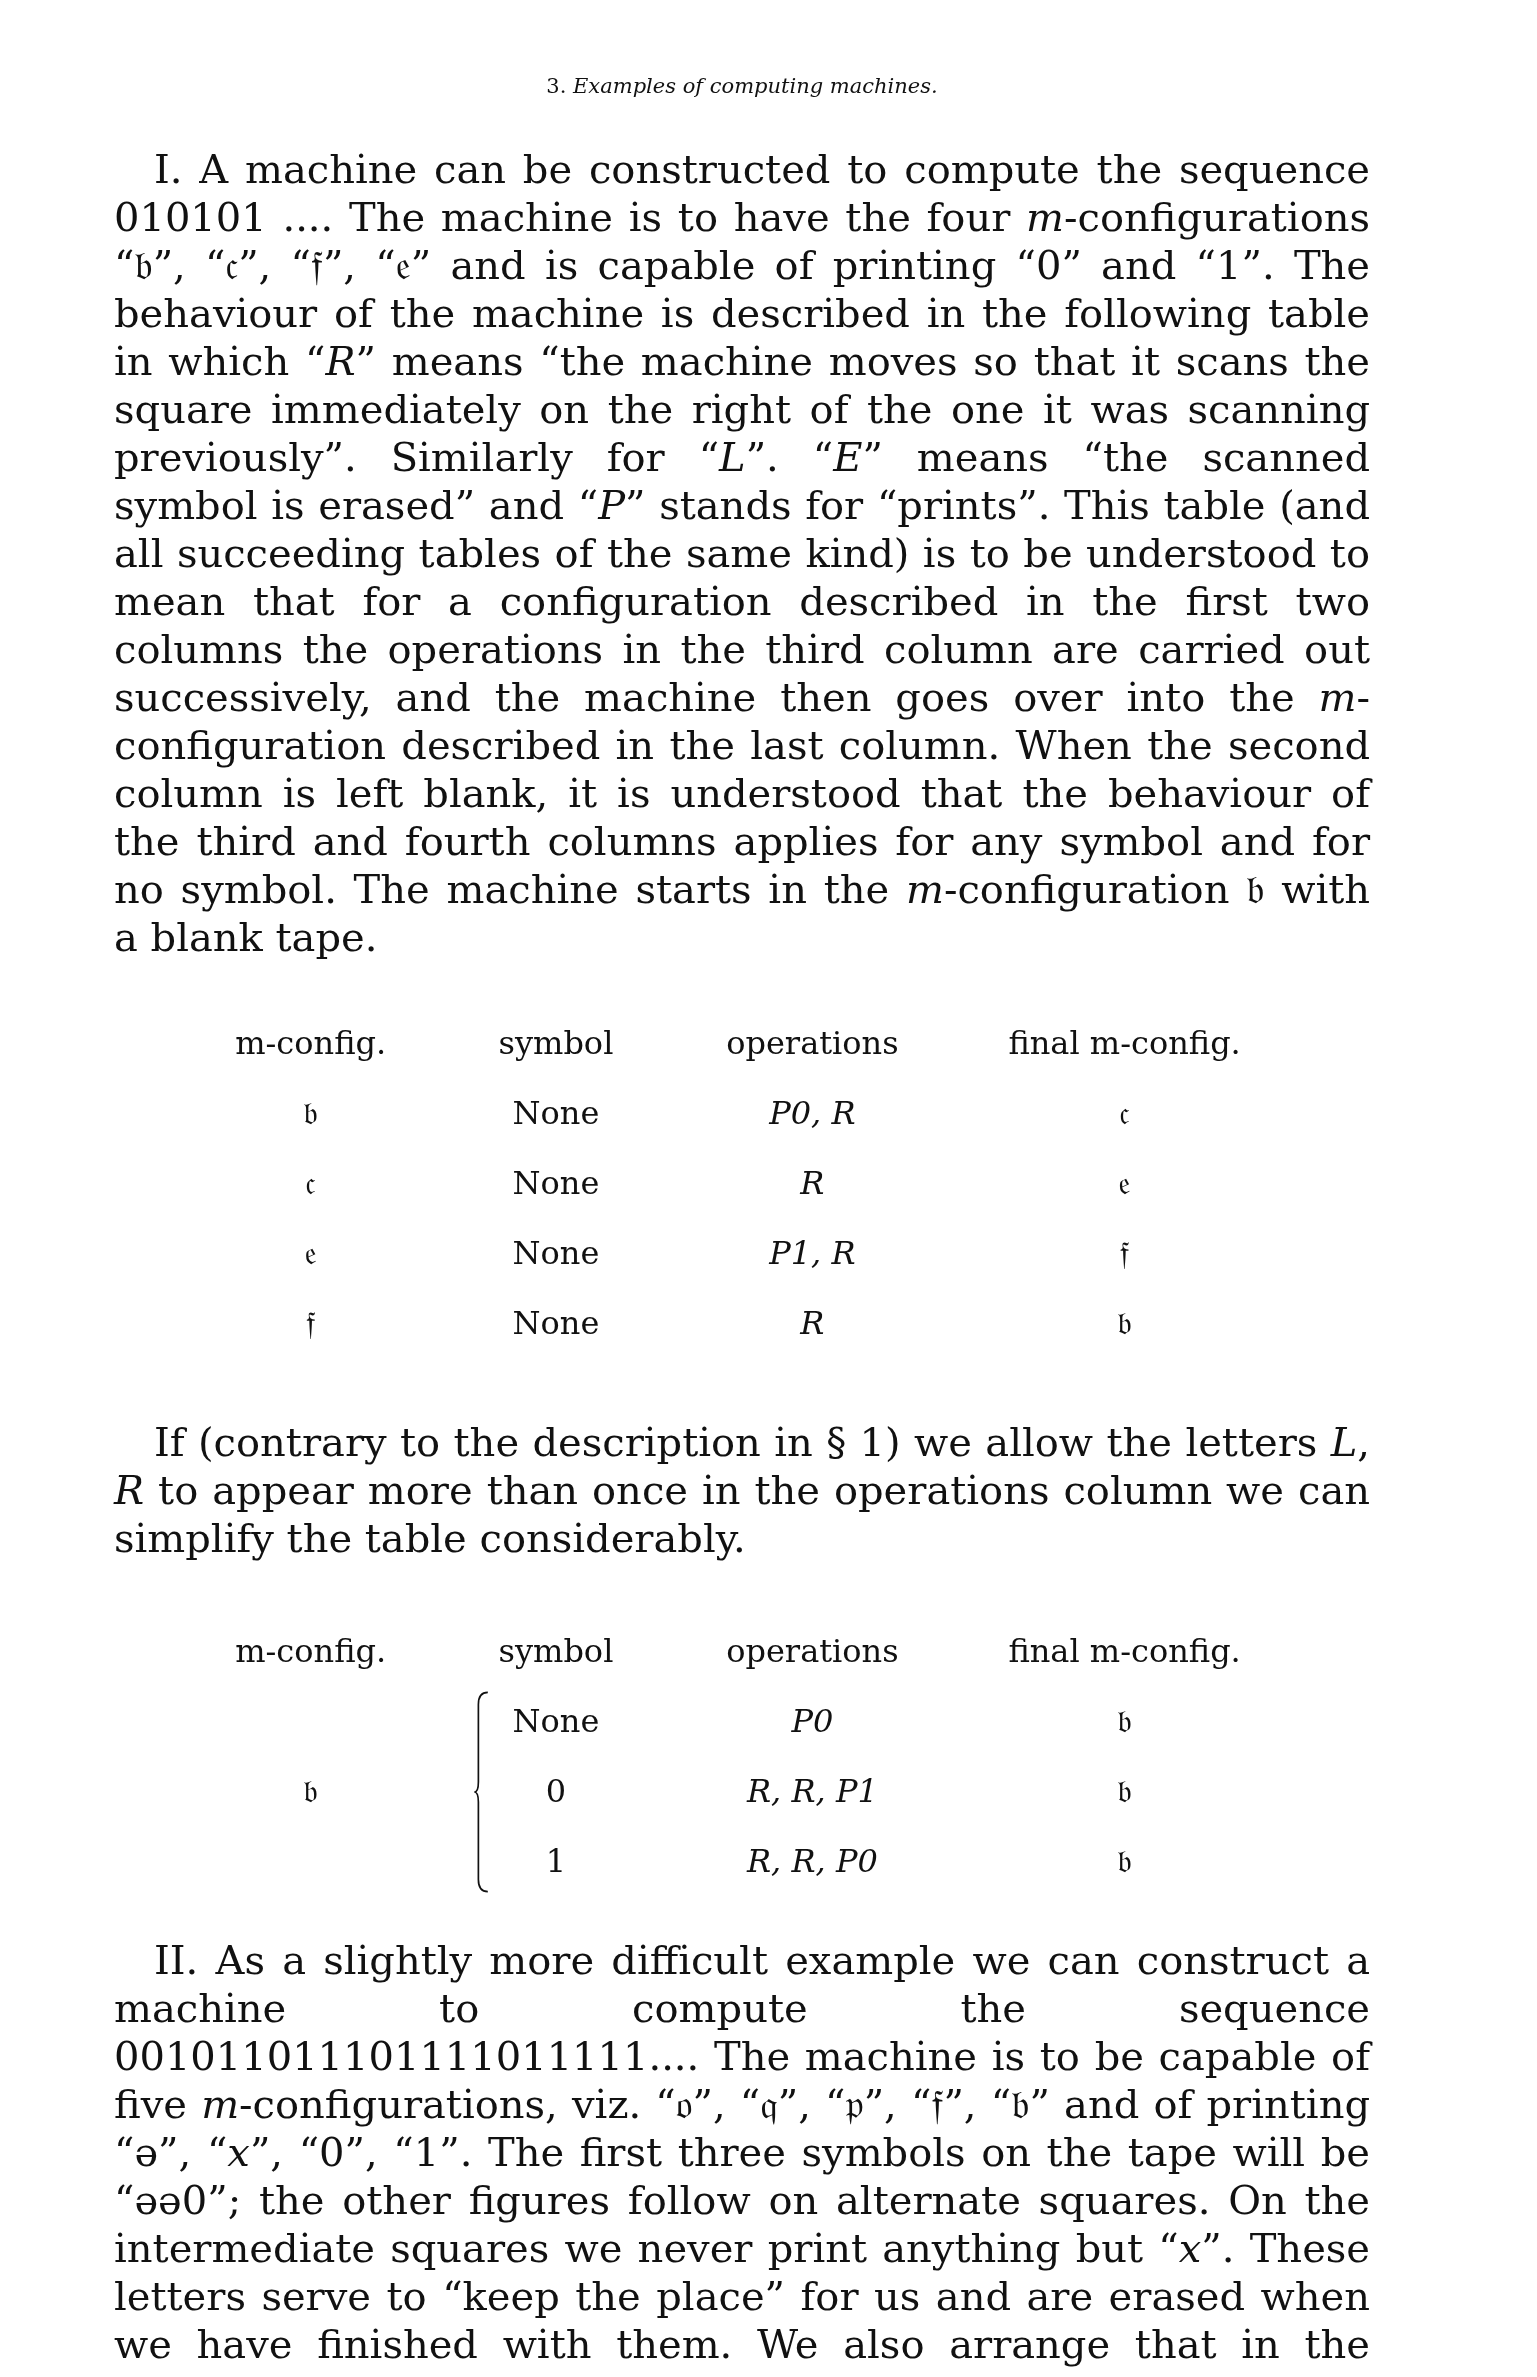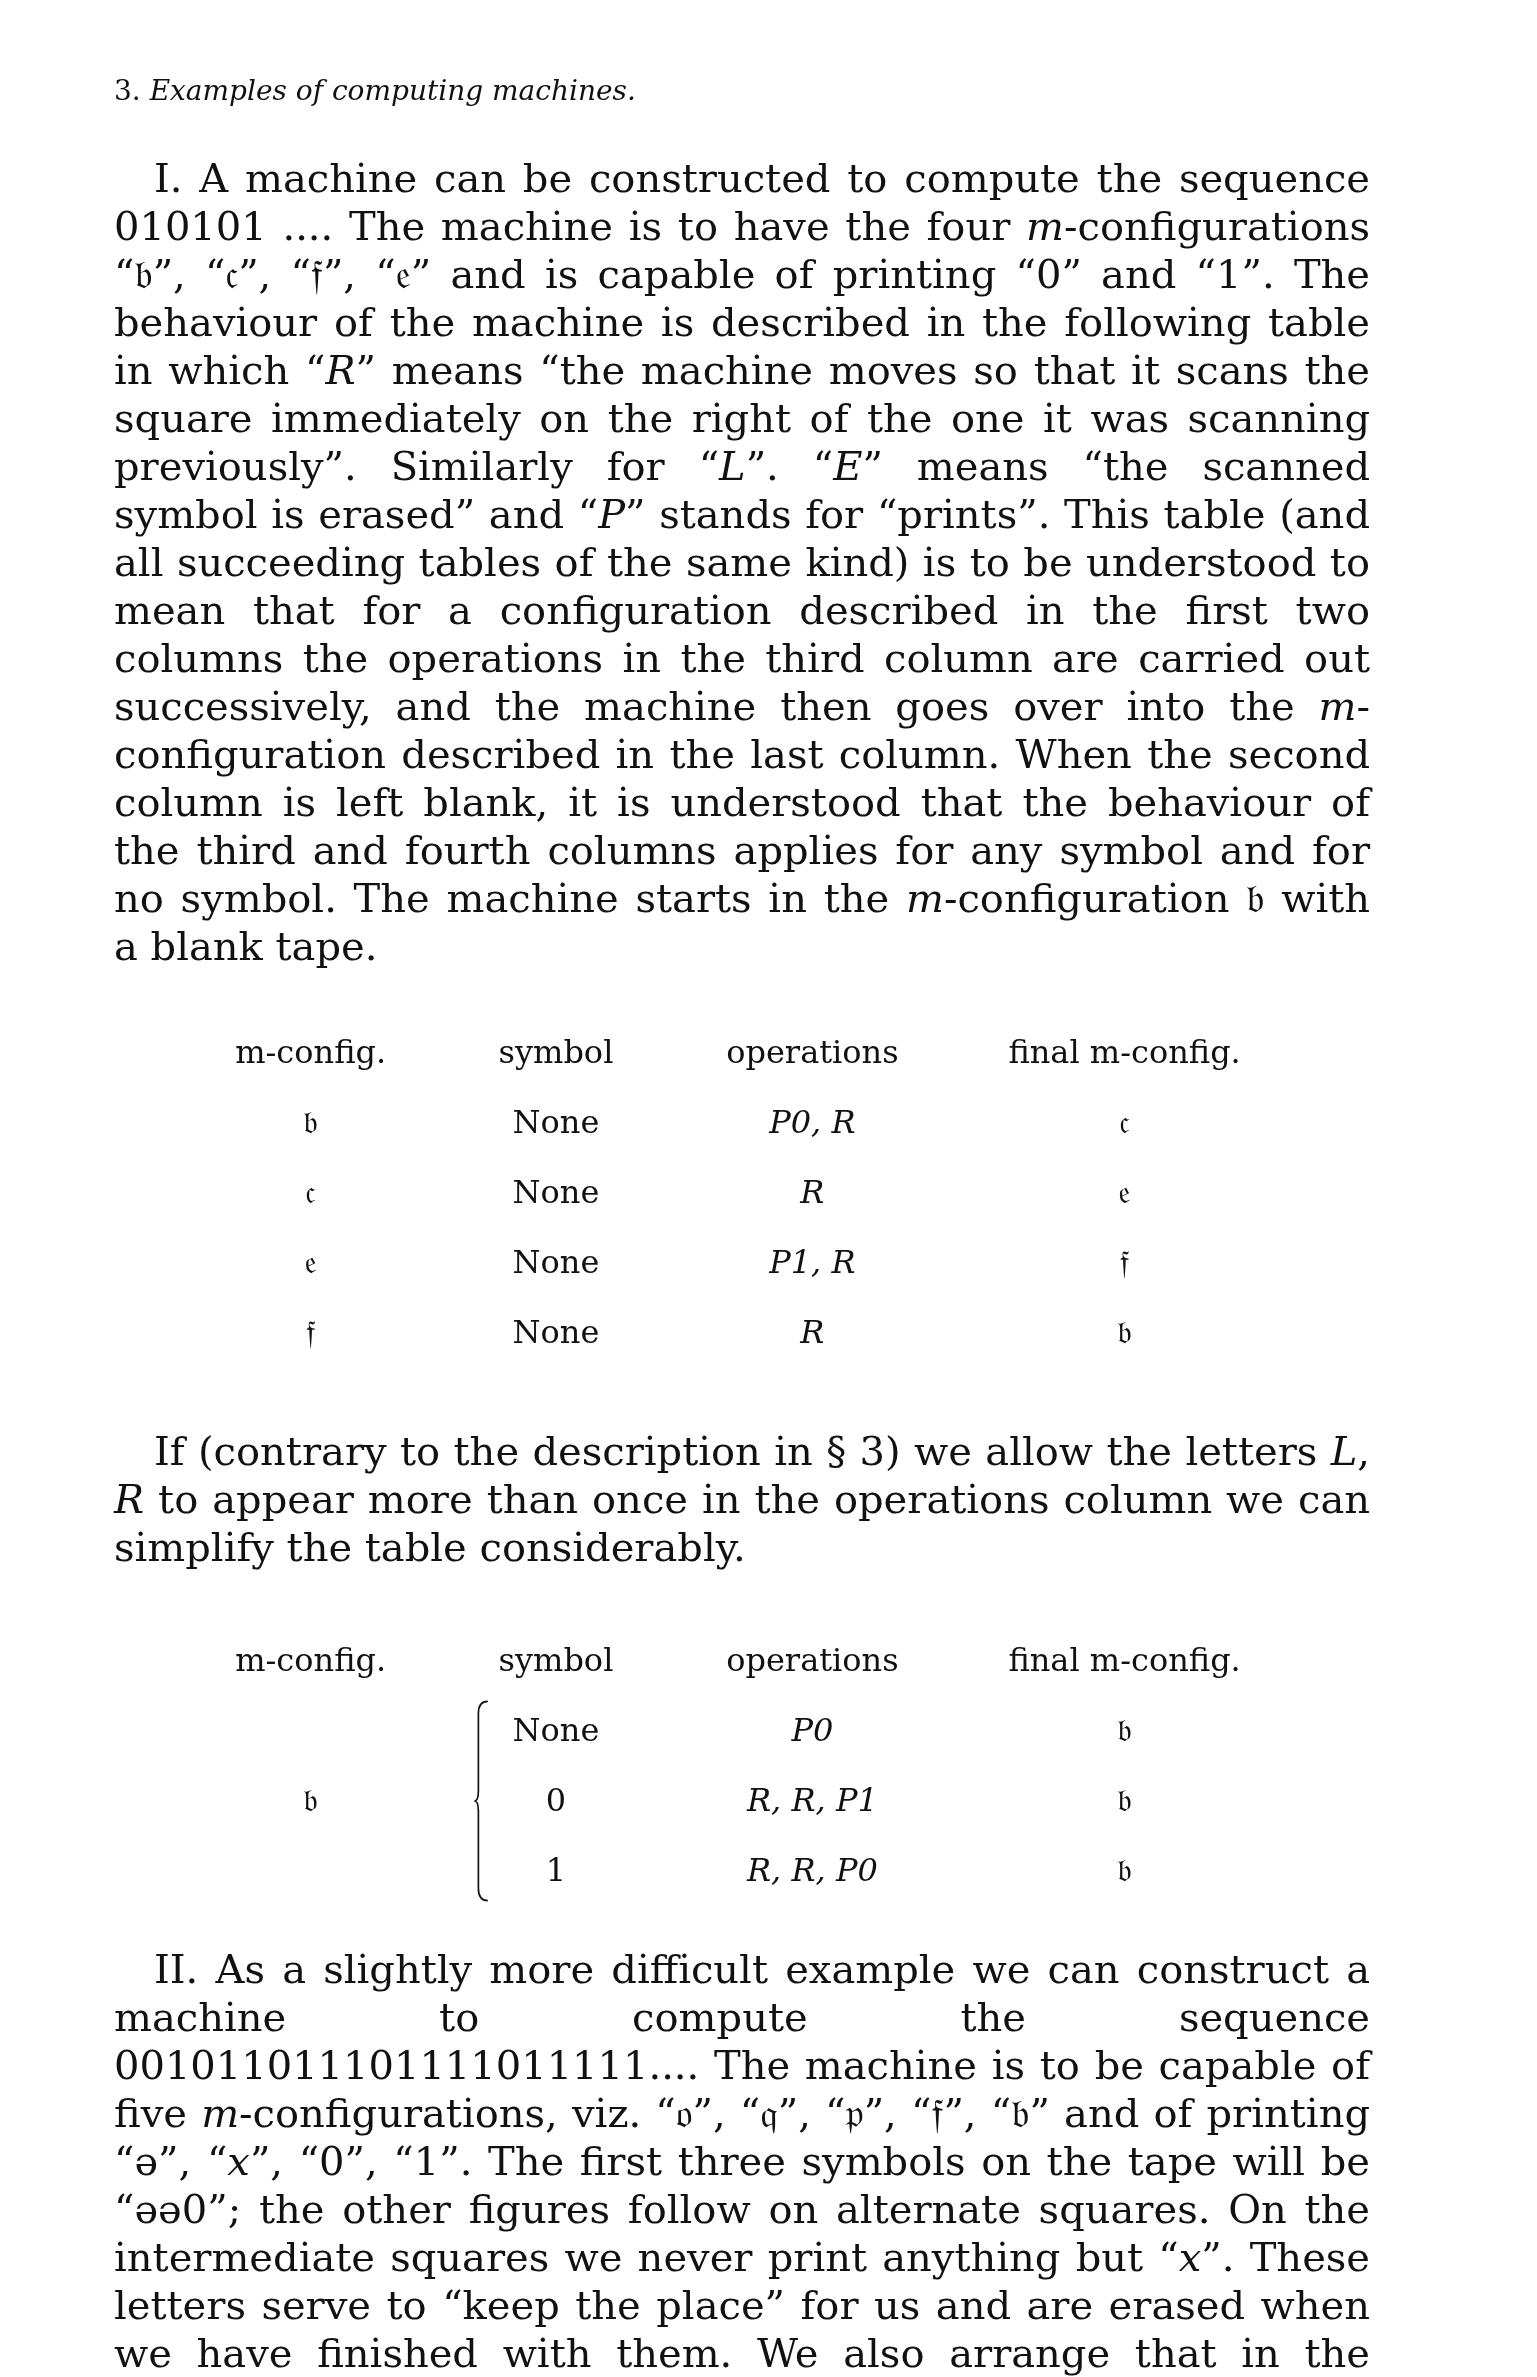--- a/index.html
+++ b/index.html
@@ -1,19 +1,19 @@
 <!DOCTYPE html>
 <html style="font-size:10.7px"><head>
 <meta charset="utf-8">
 <style>
   html, body { margin: 0; padding: 0; background: #ffffff; }
   body { width: 1537px; height: 2377px; position: relative; overflow: hidden;
          font-family: "DejaVu Serif", "Liberation Serif", serif; color: #111; }
   .page { position: absolute; left: 114px; top: 74px; width: 1256px; }
-  .heading { text-align: left; font-size: 28px; margin: 0 0 47px 0; }
+  .heading { text-align: center; font-size: 21px; margin: 0 0 47px 0; }
   .heading .num { font-style: normal; }
   .heading .title { font-style: italic; }
   p.para { font-size: 40px; line-height: 48px; text-align: justify; margin: 0; text-indent: 40px; }
   .frak { font-family: "DejaVu Sans", "DejaVu Serif", serif; }
   i, .it { font-style: italic; }
   table.tm { border-collapse: collapse; font-size: 32px; }
   table.tm td { text-align: center; padding: 0; height: 70px; vertical-align: middle; }
   table.tm .hdr td { }
   .t1 { margin: 47px 0 27px 0; width: 1115px; margin-left: 74px; }
   .t1 .grp td { height: 74px; font-style: italic; }
@@ -61,21 +61,21 @@
     </tr>
     <tr>
       <td class="frak">𝔣</td>
       <td>None</td>
       <td class="it">R</td>
       <td class="frak">𝔟</td>
     </tr>
   </tbody>
     </table>
 
-  <p class="para" style="margin-top:60px"><span>If (contrary to the description in § 3) we allow the letters </span><span class="it">L</span><span>, </span><span class="it">R</span><span> to appear more than once in the operations column we can simplify the table considerably.</span></p>
+  <p class="para" style="margin-top:60px"><span>If (contrary to the description in § 1) we allow the letters </span><span class="it">L</span><span>, </span><span class="it">R</span><span> to appear more than once in the operations column we can simplify the table considerably.</span></p>
 
   <table class="tm t2">
     <tbody>
         <tr class="hdr">
       <td style="width:22%">m-config.</td>
       <td style="width:22%">symbol</td>
       <td style="width:24%">operations</td>
       <td style="width:32%">final m-config.</td>
     </tr>
     <tr>

